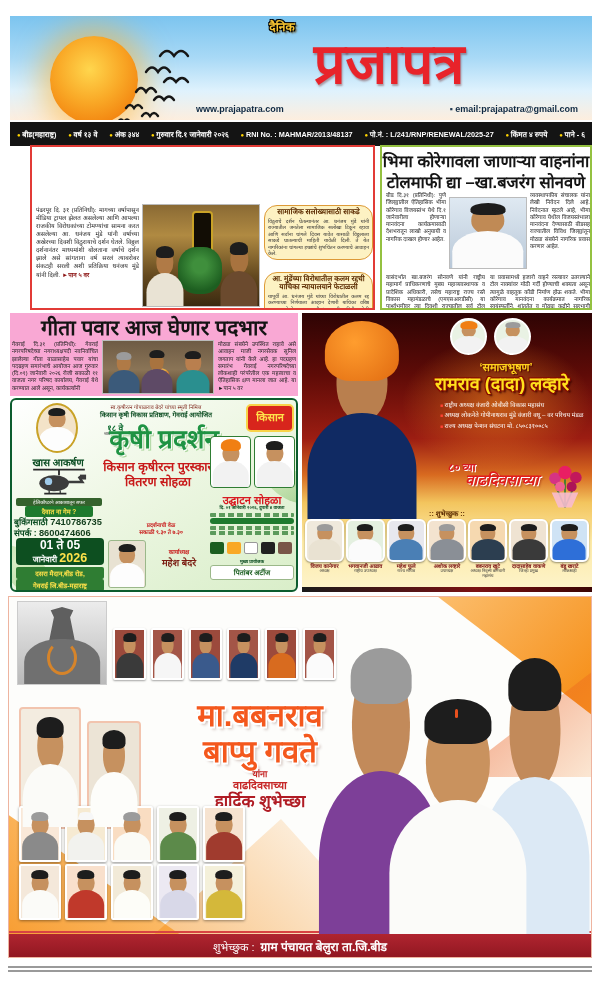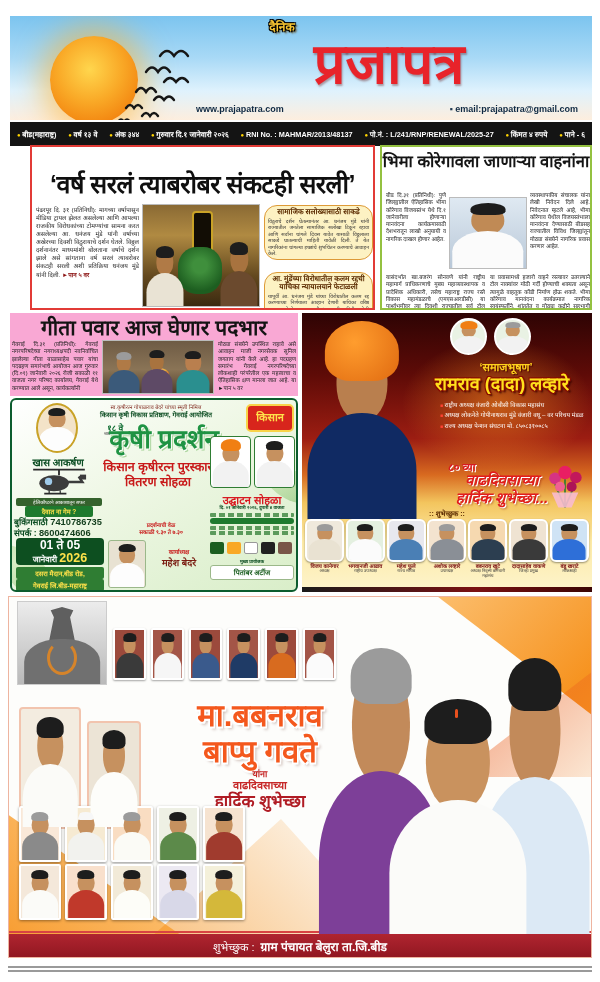--- a/index.html
+++ b/index.html
@@ -171,21 +171,20 @@
     <span class="ib">वर्ष १३ वे</span>
     <span class="ib">अंक ३४४</span>
     <span class="ib">गुरुवार दि.१ जानेवारी २०२६</span>
     <span class="ib">RNI No. : MAHMAR/2013/48137</span>
     <span class="ib">पो.नं. : L/241/RNP/RENEWAL/2025-27</span>
     <span class="ib">किंमत ४ रुपये</span>
     <span class="ib">पाने - ६</span>
   </div>
 
   <div class="a art1">
-    <div class="a head1">‘वर्ष सरलं त्याबरोबर संकटही सरली’</div>
     <div class="a bodytxt" style="left:4px;top:59px;width:103px;height:100px;overflow:hidden">
       <span>पंढरपूर दि. ३१ (प्रतिनिधी): मागच्या वर्षापासून मीडिया ट्रायल झेलत असलेल्या आणि आपल्या राजकीय विरोधकांच्या टोमण्यांचा सामना करत असलेल्या आ. धनंजय मुंडे यांनी वर्षाच्या अखेरच्या दिवशी विठुरायाचे दर्शन घेतले. विठ्ठल दर्शनानंतर माध्यमांशी बोलताना वर्षाचे दर्शन झाले असे सांगताना वर्ष सरलं त्याबरोबर संकटही सरली अशी प्रतिक्रिया धनंजय मुंडे यांनी दिली.</span>
       <span class="cont">►पान ५ वर</span>
     </div>
     <div class="a photo ph1">
       <div class="a idol"></div>
       <div class="a gar"></div>
       <div class="pp" style="left:2%;top:36%;width:34%;height:66%;--bg:transparent;--skin:#b07a46;--shirt:#e9e3d4">
           <i class="h"></i>
         </div>
@@ -201,20 +200,21 @@
       <div class="ybox">
         <div class="bt">आ. मुंडेंच्या विरोधातील कलम रद्दची याचिका न्यायालयाने फेटाळली</div>
         <div class="bb">यापूर्वी आ. धनंजय मुंडे यांच्या विरोधातील कलम रद्द करण्याच्या निर्णयाला आव्हान देणारी याचिका वरिष्ठ न्यायालयाने फेटाळून लावली असल्याची माहिती यावेळी देण्यात आली. ►पान ५ वर</div>
       </div>
     </div>
   </div>
 
   <div class="a art2">
     <div class="a head2">
       <span>भिमा कोरेगावला जाणाऱ्या वाहनांना</span><br>
+      <span>टोलमाफी द्या –खा.बजरंग सोनवणे</span>
     </div>
     <div class="a bodytxt" style="left:4px;top:45px;width:60px;height:80px;overflow:hidden;font-size:5.6px">बीड दि.३१ (प्रतिनिधी): पुणे जिल्ह्यातील ऐतिहासिक भीमा कोरेगाव विजयस्तंभ येथे दि.१ जानेवारीला होणाऱ्या मानवंदना कार्यक्रमासाठी देशभरातून लाखो अनुयायी व नागरिक दाखल होणार आहेत.</div>
     <div class="a photo ph2">
       <div class="pp" style="left:0;top:0;width:100%;height:100%;--bg:transparent;--skin:#c08a55;--shirt:#fbfbfb">
           <i class="h"></i>
         </div>
     </div>
     <div class="a bodytxt" style="left:148px;top:45px;width:60px;height:80px;overflow:hidden;font-size:5.6px">व्यवस्थापकीय संचालक यांना लेखी निवेदन दिले आहे. निवेदनात म्हटले आहे, भीमा कोरेगाव येथील विजयस्तंभाला मानवंदना देण्यासाठी बीडसह राज्यातील विविध जिल्ह्यांतून मोठ्या संख्येने नागरिक प्रवास करणार आहेत.</div>
     <div class="a bodytxt" style="left:4px;top:127px;width:99px;height:35px;overflow:hidden;font-size:5.6px">यासंदर्भात खा.बजरंग सोनवणे यांनी राष्ट्रीय महामार्ग प्राधिकरणाचे मुख्य महाव्यवस्थापक व प्रादेशिक अधिकारी, तसेच महाराष्ट्र राज्य रस्ते विकास महामंडळाचे (एमएसआरडीसी) या पार्श्वभूमीवर त्या दिवशी राज्यातील सर्व टोल नाक्यांवरून जाणाऱ्या वाहनांना टोलमाफी देण्यात यावी, अशी मागणी खा.बजरंग सोनवणे यांनी केली आहे.</div>
     <div class="a bodytxt" style="left:108px;top:127px;width:100px;height:35px;overflow:hidden;font-size:5.6px">या प्रवासामध्ये हजारो वाहने रस्त्यावर उतरल्याने टोल नाक्यांवर मोठी गर्दी होण्याची शक्यता असून त्यामुळे वाहतूक कोंडी निर्माण होऊ शकते. भीमा कोरेगाव मानवंदना कार्यक्रमात नागरिक स्वयंस्फूर्तीने, शांततेत व मोठ्या कढीने सहभागी होत असतात. या पार्श्वभूमीवर मागणीकडे ►पान ५ वर</div>
@@ -337,21 +337,20 @@
       </div>
     <div class="a honor">‘समाजभूषण’</div>
     <div class="a rname">रामराव (दादा) लव्हारे</div>
     <div class="a rb">
       <div class="rb-item">राष्ट्रीय अध्यक्ष वंजारी ओबीसी विकास महासंघ</div>
       <div class="rb-item">अध्यक्ष लोकनेते गोपीनाथराव मुंडे वंजारी वधू – वर परिचय मंडळ</div>
       <div class="rb-item">राज्य अध्यक्ष पेन्शन संघटना मो. ८५०८३१००८५</div>
     </div>
     <div class="a age">८० व्या</div>
     <div class="a wish">वाढदिवसाच्या</div>
-    <div class="a wish wish2">हार्दिक शुभेच्छा...</div>
     <svg class="a bouq" viewBox="0 0 60 70">
       <path d="M30 68 L18 40 M30 68 L30 34 M30 68 L42 40" stroke="#2e7d32" stroke-width="2" fill="none"></path>
       <circle cx="18" cy="33" r="7" fill="#d63384"></circle>
       <circle cx="30" cy="26" r="8" fill="#e91e63"></circle>
       <circle cx="43" cy="32" r="7" fill="#c2185b"></circle>
       <circle cx="24" cy="43" r="6" fill="#f06292"></circle>
       <circle cx="38" cy="43" r="6" fill="#ad1457"></circle>
       <path d="M14 50 L46 50 L38 68 L22 68 Z" fill="#f8bbd0" opacity=".9"></path>
     </svg>
     <div class="a wwlabel">:: शुभेच्छुक ::</div>

